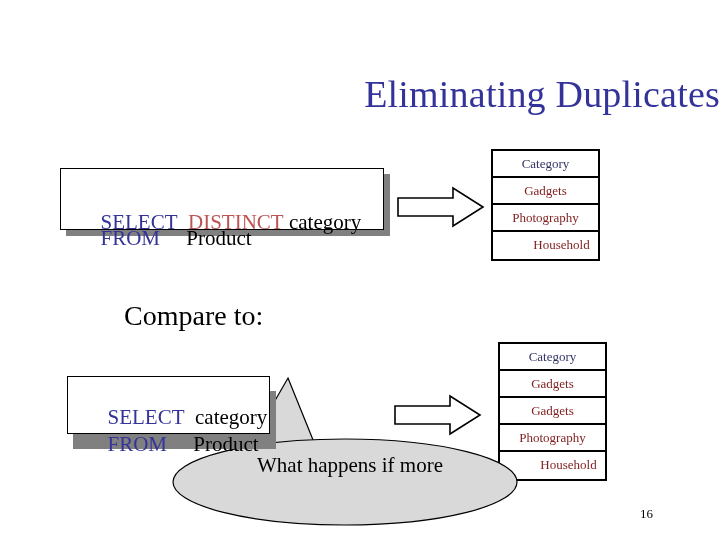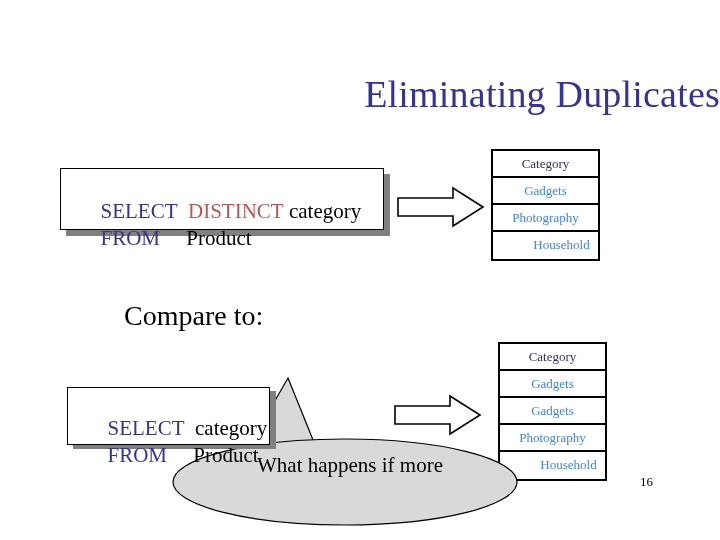--- a/index.html
+++ b/index.html
@@ -57,21 +57,21 @@
     background: #ffffff;
     box-sizing: border-box;
   }
   .result-row {
     box-sizing: border-box;
     border-bottom: 2px solid #000000;
     height: 27px;
     line-height: 25px;
     text-align: center;
     font-size: 13px;
-    color: #3b82f6;
+    color: #7f1d1d;
     background: #ffffff;
     overflow: hidden;
   }
   .result-row:last-child { border-bottom: none; padding-left: 32px; }
   .result-row.header { color: #333366; }
 
   
   .block-arrow { position: absolute; }
   .block-arrow svg { display: block; }
 
@@ -103,35 +103,35 @@
     top: 300px;
     font-size: 28px;
     color: #000000;
     white-space: nowrap;
   }
 
   
   #page-number {
     position: absolute;
     left: 640px;
-    top: 474px;
+    top: 506px;
     font-size: 13px;
     color: #000000;
   }
 </style>
 </head>
 <body>
 
 <div id="slide">
 
   <div id="title">Eliminating Duplicates</div>
 
   <div class="sql-shadow" style="left:66px; top:174px; width:324px; height:62px;"></div>
   <div class="sql-box" style="left:60px; top:168px; width:324px; height:62px;">
-    <div class="sql-line" style="left:8px; top:11px;text-align:center;">
+    <div class="sql-line" style="left:8px; top:22px;text-align:center;">
       <span class="kw">SELECT</span><span class="ident">&nbsp;&nbsp;</span><span class="kw-distinct">DISTINCT</span><span class="ident">&nbsp;</span><span class="ident">category</span>
     </div>
     <div class="sql-line" style="left:8px; top:38px;">
       <span class="kw">FROM</span><span class="ident">&nbsp;&nbsp;&nbsp;&nbsp;&nbsp;</span><span class="ident">Product</span>
     </div>
   </div>
 
   <div class="block-arrow" style="left:397px; top:186px;">
     <svg width="88" height="42" viewBox="0 0 88 42">
       <polygon points="1,12 56,12 56,2 86,21 56,40 56,30 1,30" fill="#ffffff" stroke="#000000" stroke-width="1.6" stroke-linejoin="miter"></polygon>
@@ -161,21 +161,21 @@
       <polygon points="118,8 160,112 58,112" fill="#d9d9d9" stroke="#000000" stroke-width="1.2" stroke-linejoin="miter"></polygon>
 
       <ellipse cx="175" cy="112" rx="172" ry="43" fill="#d9d9d9" stroke="#000000" stroke-width="1.2"></ellipse>
     </svg>
     <div id="callout-text">
       <div>What happens if more</div>
     </div>
   </div>
 
   <div class="sql-shadow" style="left:73px; top:391px; width:203px; height:58px;"></div>
-  <div class="sql-box" style="left:67px; top:387px; width:203px; height:58px;">
+  <div class="sql-box" style="left:67px; top:376px; width:203px; height:58px;">
     <div class="sql-line" style="left:8px; top:9px;">
       <span class="kw">SELECT</span><span class="ident">&nbsp;&nbsp;</span><span class="ident">category</span>
     </div>
     <div class="sql-line" style="left:8px; top:36px;">
       <span class="kw">FROM</span><span class="ident">&nbsp;&nbsp;&nbsp;&nbsp;&nbsp;</span><span class="ident">Product</span>
     </div>
   </div>
 
   <div class="block-arrow" style="left:394px; top:394px;">
     <svg width="88" height="42" viewBox="0 0 88 42">

